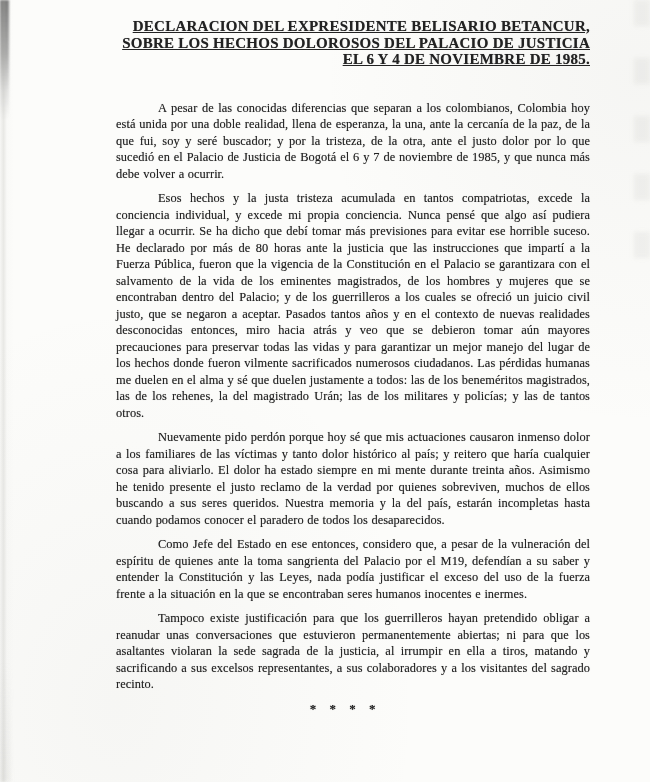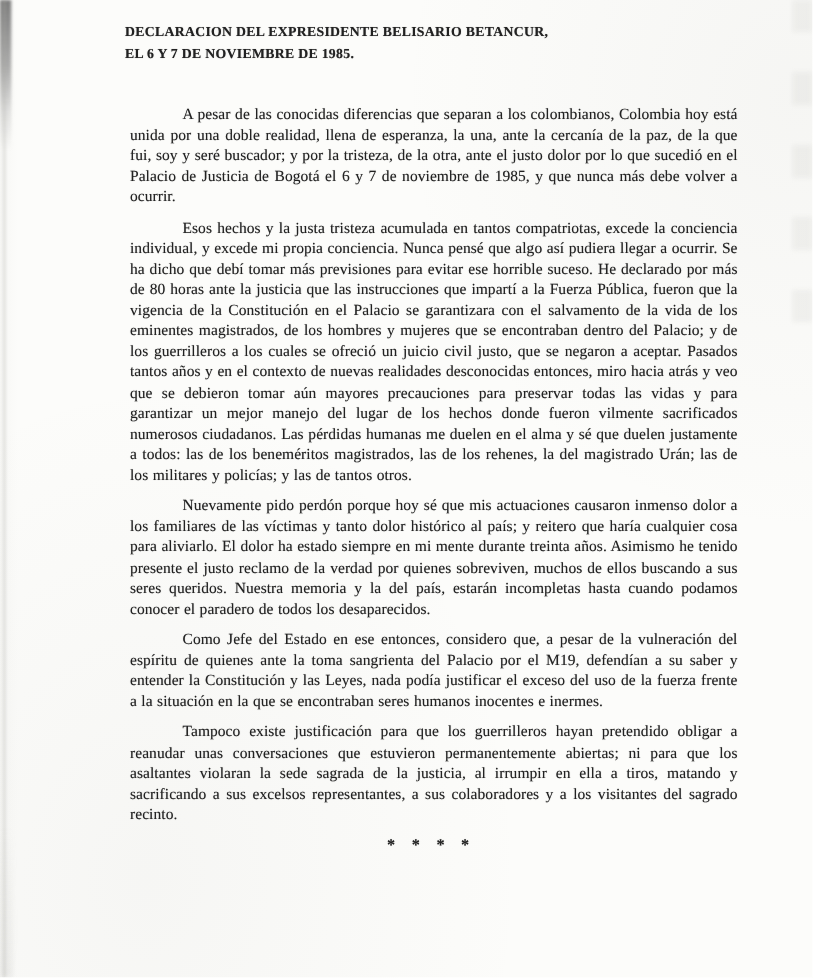--- a/index.html
+++ b/index.html
@@ -60,35 +60,36 @@
     background: linear-gradient(to top, rgba(180,180,176,0.18), rgba(0,0,0,0));
     filter: blur(2px);
   }
   .content {
     position: absolute;
     left: 100px;
     top: 18px;
     width: 490px;
   }
   .doc-title {
-    text-align: left;
-    font-size: 11px;
+    text-align: right;
+    font-size: 15px;
     line-height: 16.5px;
     font-weight: 700;
     letter-spacing: 0.25px;
     color: var(--ink, #222222);
     text-shadow: 0 0 0.7px rgba(40,40,40,0.55);
     margin: 0 0 32px 0;
+    text-decoration: underline;
   }
   p.body-para {
     font-size: 12.4px;
     line-height: 16.5px;
     text-align: justify;
     text-indent: 42px;
-    margin: 0 0 8px 4px;
+    margin: 0 0 8px 16px;
     letter-spacing: 0.05px;
     word-spacing: 0.4px;
     text-shadow: 0 0 0.7px rgba(45,45,45,0.45);
     hyphens: none;
   }
   .separator {
     text-align: center;
     font-size: 13px;
     font-weight: 700;
     letter-spacing: 5px;
@@ -103,21 +104,22 @@
 
   <div class="edge-left-dark"></div>
   <div class="edge-left-faint"></div>
   <div class="edge-right-smudge"></div>
   <div class="bottom-left-smudge"></div>
 
   <div class="content">
 
     <header class="doc-title">
       <div>DECLARACION DEL EXPRESIDENTE BELISARIO BETANCUR,</div>
-      <div>EL 6 Y 7 DE NOVIEMBRE DE 1985.</div>
+      <div>SOBRE LOS HECHOS DOLOROSOS DEL PALACIO DE JUSTICIA</div>
+      <div>EL 6 Y 4 DE NOVIEMBRE DE 1985.</div>
     </header>
 
     <p class="body-para">A pesar de las conocidas diferencias que separan a los colombianos, Colombia hoy está unida por una doble realidad, llena de esperanza, la una, ante la cercanía de la paz, de la que fui, soy y seré buscador; y por la tristeza, de la otra, ante el justo dolor por lo que sucedió en el Palacio de Justicia de Bogotá el 6 y 7 de noviembre de 1985, y que nunca más debe volver a ocurrir.</p>
     <p class="body-para">Esos hechos y la justa tristeza acumulada en tantos compatriotas, excede la conciencia individual, y excede mi propia conciencia. Nunca pensé que algo así pudiera llegar a ocurrir. Se ha dicho que debí tomar más previsiones para evitar ese horrible suceso. He declarado por más de 80 horas ante la justicia que las instrucciones que impartí a la Fuerza Pública, fueron que la vigencia de la Constitución en el Palacio se garantizara con el salvamento de la vida de los eminentes magistrados, de los hombres y mujeres que se encontraban dentro del Palacio; y de los guerrilleros a los cuales se ofreció un juicio civil justo, que se negaron a aceptar. Pasados tantos años y en el contexto de nuevas realidades desconocidas entonces, miro hacia atrás y veo que se debieron tomar aún mayores precauciones para preservar todas las vidas y para garantizar un mejor manejo del lugar de los hechos donde fueron vilmente sacrificados numerosos ciudadanos. Las pérdidas humanas me duelen en el alma y sé que duelen justamente a todos: las de los beneméritos magistrados, las de los rehenes, la del magistrado Urán; las de los militares y policías; y las de tantos otros.</p>
     <p class="body-para">Nuevamente pido perdón porque hoy sé que mis actuaciones causaron inmenso dolor a los familiares de las víctimas y tanto dolor histórico al país; y reitero que haría cualquier cosa para aliviarlo. El dolor ha estado siempre en mi mente durante treinta años. Asimismo he tenido presente el justo reclamo de la verdad por quienes sobreviven, muchos de ellos buscando a sus seres queridos. Nuestra memoria y la del país, estarán incompletas hasta cuando podamos conocer el paradero de todos los desaparecidos.</p>
     <p class="body-para">Como Jefe del Estado en ese entonces, considero que, a pesar de la vulneración del espíritu de quienes ante la toma sangrienta del Palacio por el M19, defendían a su saber y entender la Constitución y las Leyes, nada podía justificar el exceso del uso de la fuerza frente a la situación en la que se encontraban seres humanos inocentes e inermes.</p>
     <p class="body-para">Tampoco existe justificación para que los guerrilleros hayan pretendido obligar a reanudar unas conversaciones que estuvieron permanentemente abiertas; ni para que los asaltantes violaran la sede sagrada de la justicia, al irrumpir en ella a tiros, matando y sacrificando a sus excelsos representantes, a sus colaboradores y a los visitantes del sagrado recinto.</p>
 
     <div class="separator">* * * *</div>
 

